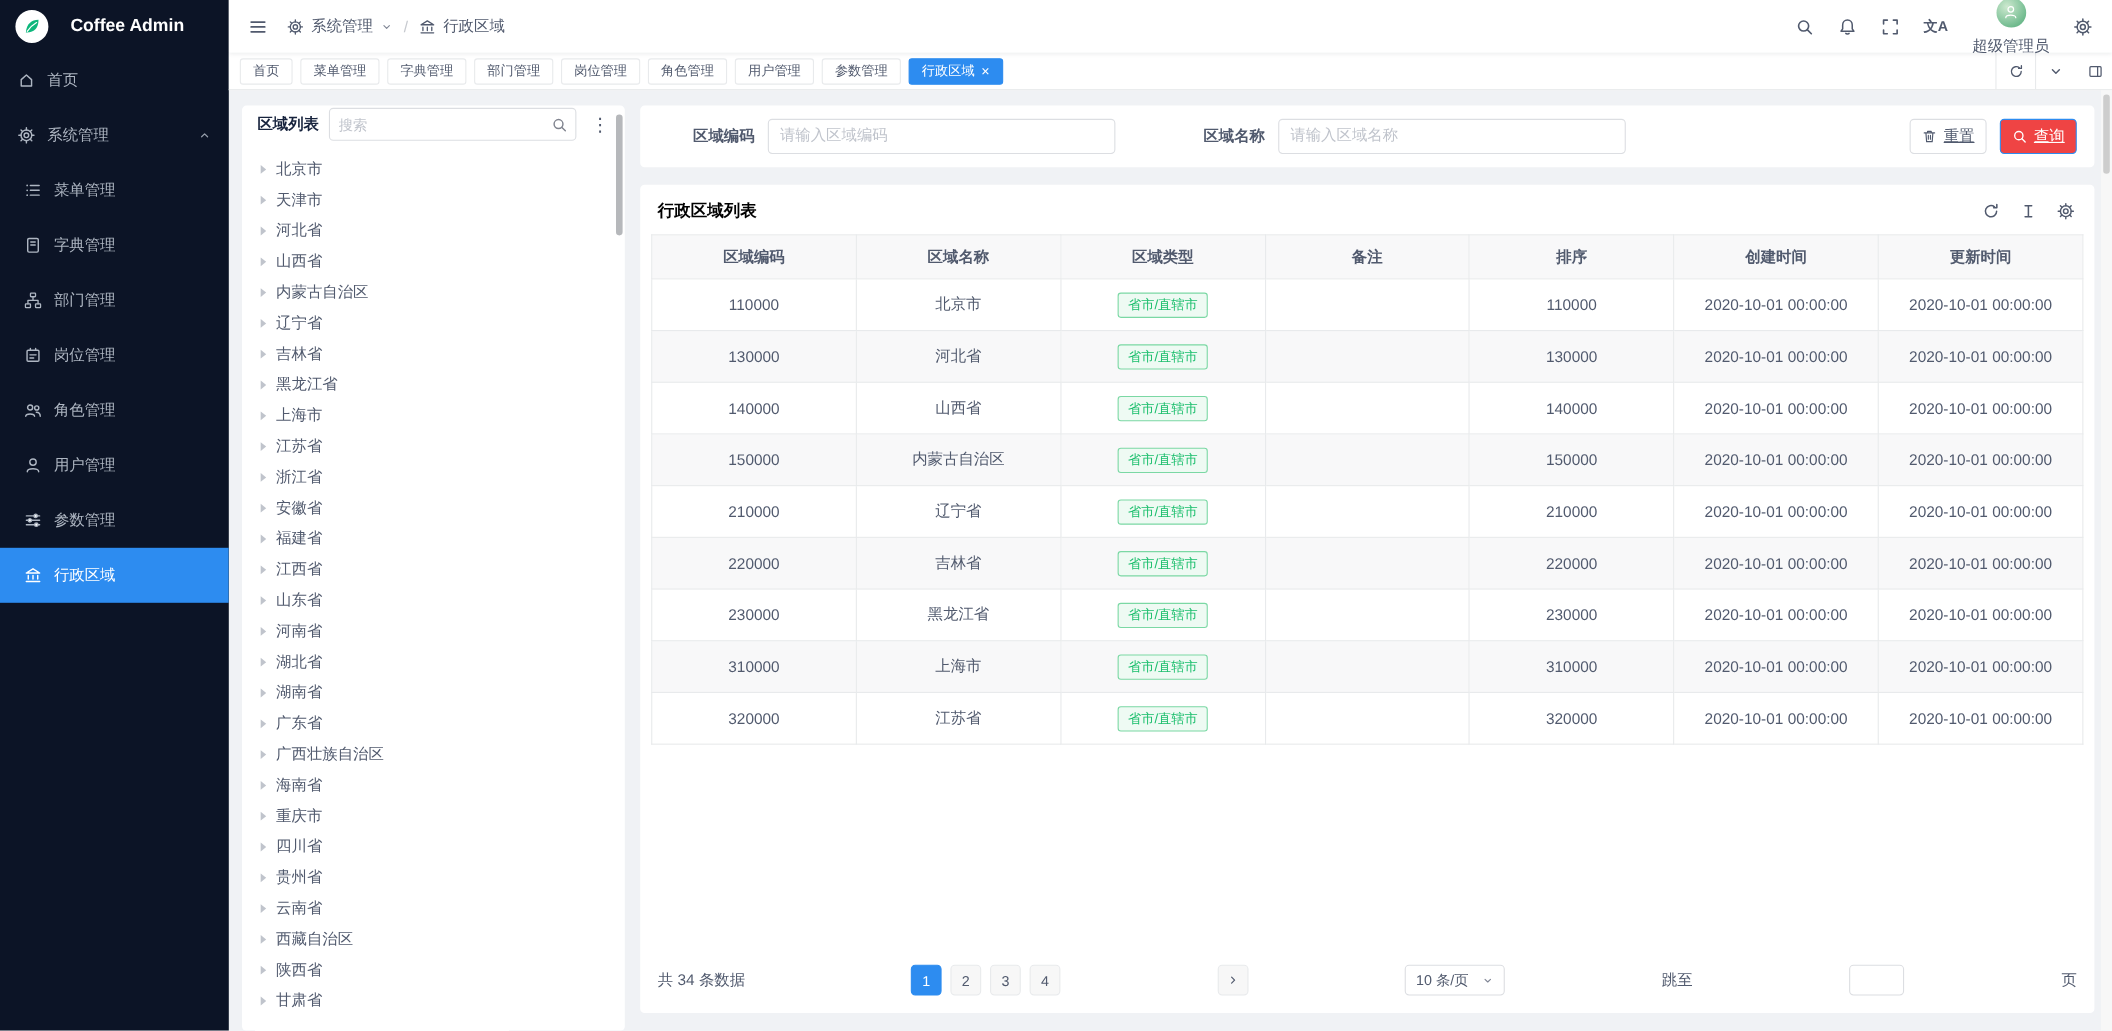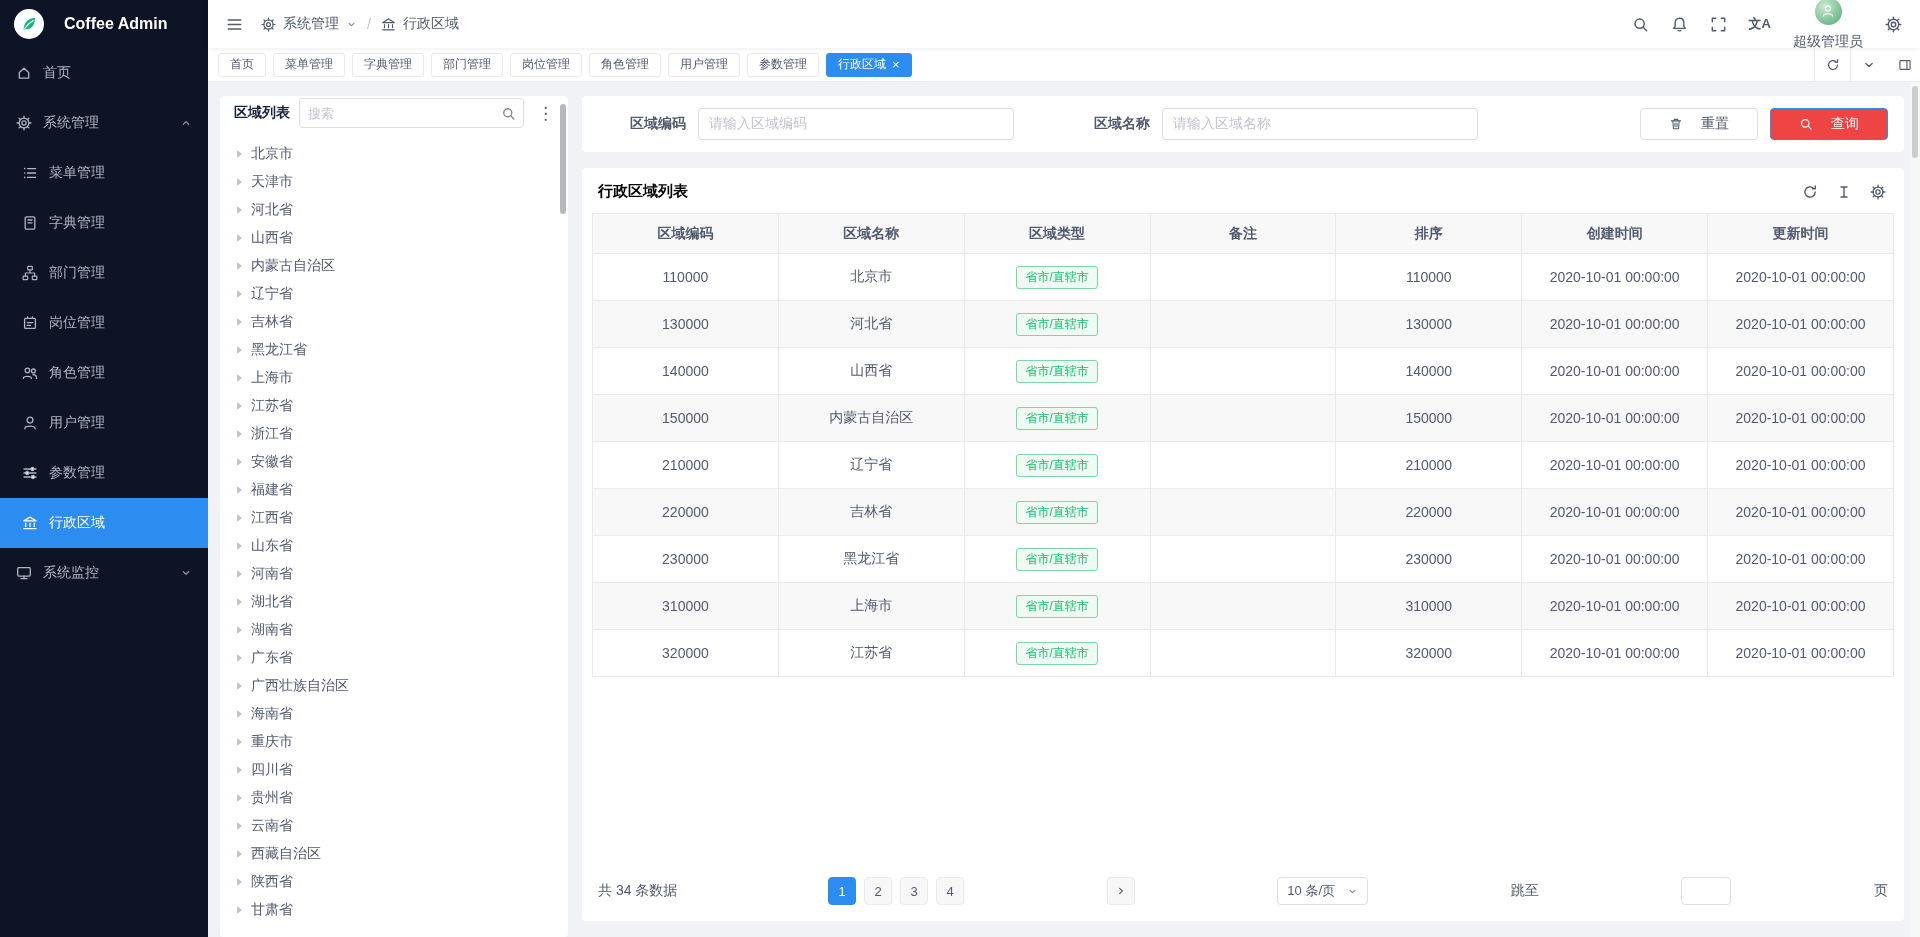--- a/index.html
+++ b/index.html
@@ -64,21 +64,21 @@
 
   .work-area { flex:1; min-width:0; display:flex; flex-direction:column; gap:16px; padding-bottom:16px; }
 
   .search-card { background:#fff; border-radius:4px; height:56px; flex:none; display:flex; align-items:center; padding:0 16px; }
   .f-label { font-weight:bold; color:#515a6e; margin-right:12px; white-space:nowrap; }
   .f-label.first { margin-left:32px; }
   .f-label.second { margin-left:80px; }
   .f-input { width:316px; height:32px; border:1px solid #dcdee2; border-radius:4px; padding:0 10px; font-size:14px; color:#515a6e; font-family:Liberation Serif, serif; outline:none; }
   input::placeholder { color:#c0c4cc; }
   .f-actions { margin-left:auto; display:flex; gap:12px; }
-  .btn { height:32px; padding:0 28px; border-radius:4px; display:inline-flex; align-items:center; gap:18px; font-size:14px; cursor:pointer; font-family:inherit; }
+  .btn { height:32px; padding:0 10px; border-radius:4px; display:inline-flex; align-items:center; gap:6px; font-size:14px; cursor:pointer; font-family:inherit;text-decoration:underline; }
   .btn svg { width:14px; height:14px; }
   .btn-default { background:#fff; border:1px solid #dcdee2; color:#515a6e; }
   .btn-primary { background:#ef4444; border:1px solid #2d8cf0; color:#fff; }
 
   .table-card { flex:1; background:#fff; border-radius:4px; display:flex; flex-direction:column; overflow:hidden; }
   .card-head { display:flex; align-items:center; padding:14px 18px 12px 16px; flex:none; }
   .card-title { font-size:15px; font-weight:bold; color:#000000; }
   .card-tools { margin-left:auto; display:flex; align-items:center; gap:18px; color:#515a6e; }
   .card-tools span { display:flex; cursor:pointer; }
   .card-tools svg { width:16px; height:16px; }
@@ -268,29 +268,20 @@
         <svg class="si">
             <use href="#i-param"></use>
           </svg>
         <span>参数管理</span>
       </div>
       <div class="side-item sub active">
         <svg class="si">
             <use href="#i-region"></use>
           </svg>
         <span>行政区域</span>
-      </div>
-      <div class="side-item">
-        <svg class="si">
-            <use href="#i-monitor"></use>
-          </svg>
-        <span>系统监控</span>
-        <svg class="caret">
-            <use href="#i-chev-down"></use>
-          </svg>
       </div>
     </nav>
   </aside>
 
   <div class="main">
 
     <header class="topbar">
       <span class="tb-icon">
           <svg>
             <use href="#i-hamburger"></use>

